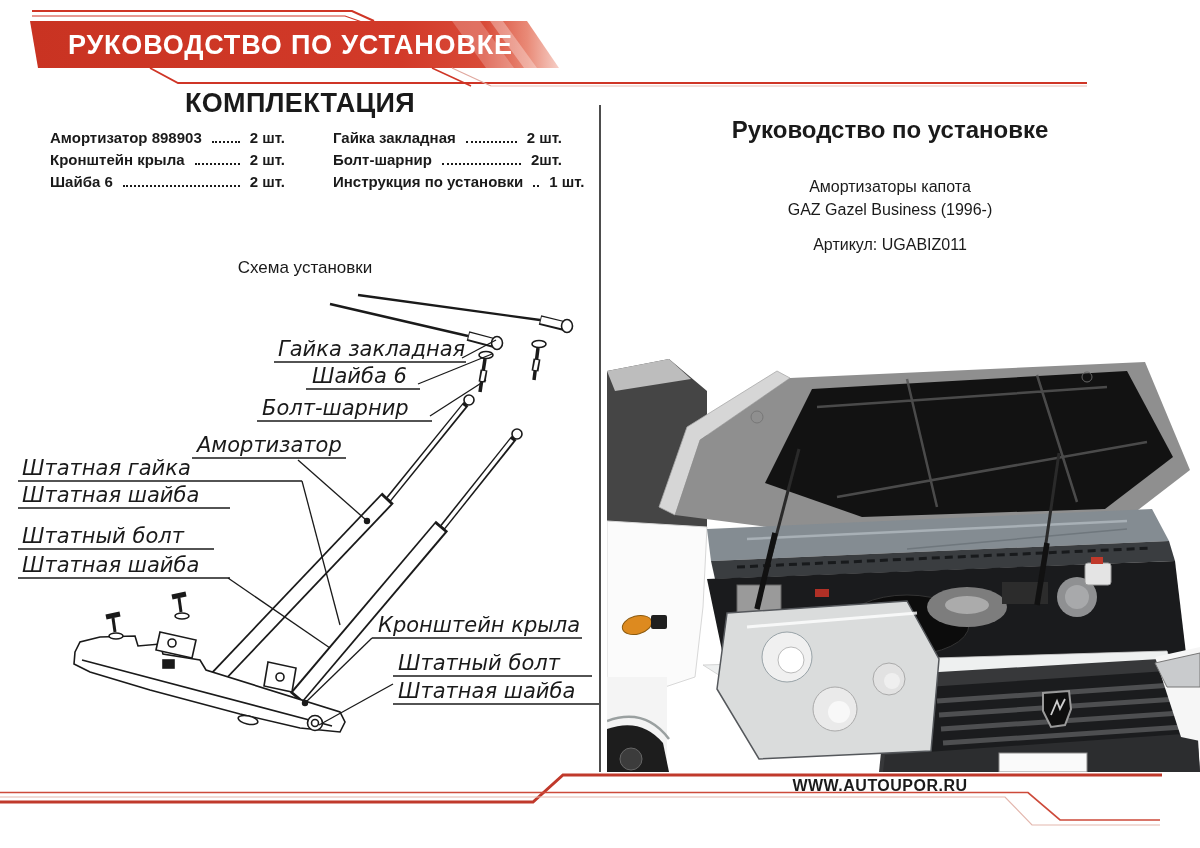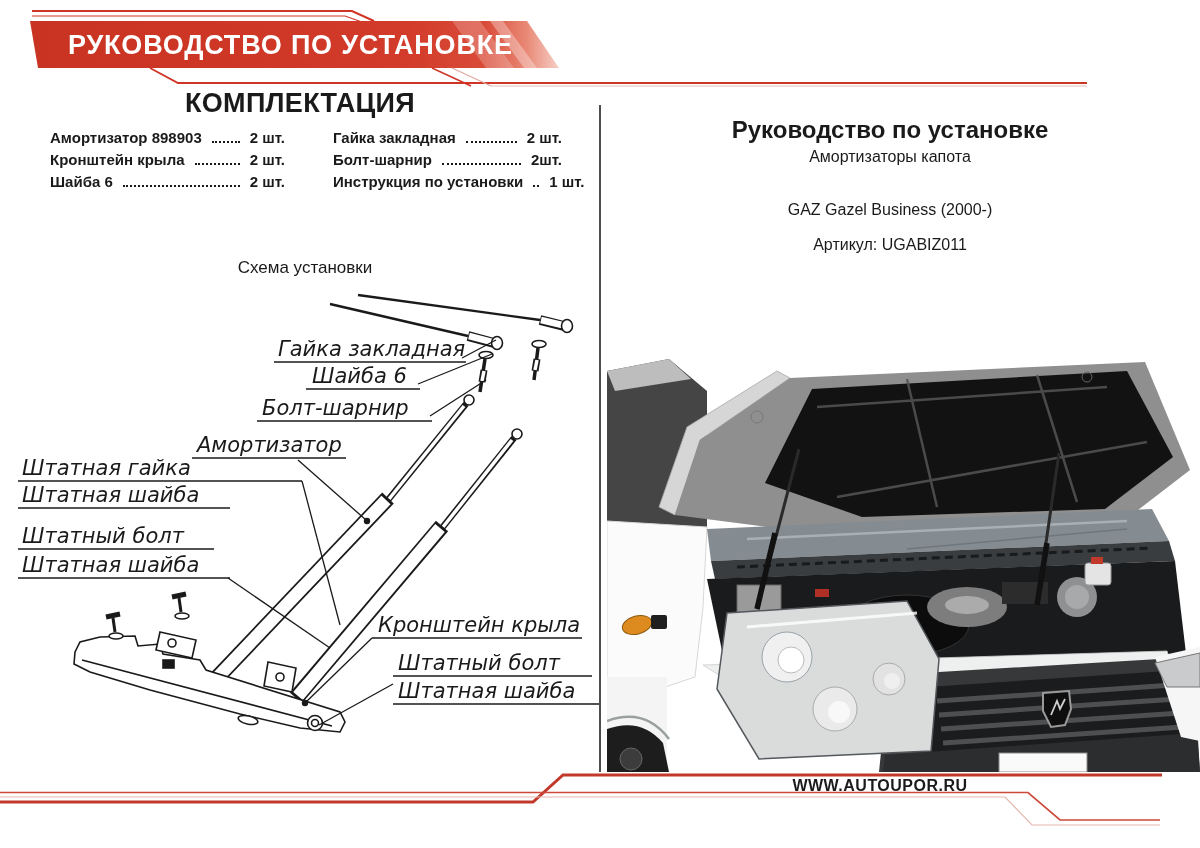--- a/index.html
+++ b/index.html
@@ -89,22 +89,22 @@
       </div>
       <div class="part-row">
         <span>Инструкция по установки</span>
         <span class="leader"></span>
         <span>1 шт.</span>
       </div>
     </div>
   </div>
 
   <div class="abs info-title">Руководство по установке</div>
-  <div class="abs info-line" style="top:148px">Амортизаторы капота</div>
-  <div class="abs info-line" style="top:201px">GAZ Gazel Business (2000-)</div>
+  <div class="abs info-line" style="top:178px">Амортизаторы капота</div>
+  <div class="abs info-line" style="top:201px">GAZ Gazel Business (1996-)</div>
   <div class="abs info-line" style="top:236px">Артикул: UGABIZ011</div>
 
   <div class="abs scheme-title">Схема установки</div>
 
   <svg class="abs" style="left:0;top:280px" width="600" height="480" viewBox="0 0 600 480">
     <g stroke="#1a1a1a" fill="none" stroke-width="1.6">
 
       <line x1="330" y1="24" x2="468" y2="56" stroke-width="2.4"></line>
       <line x1="358" y1="15" x2="540" y2="40" stroke-width="2.4"></line>
 

